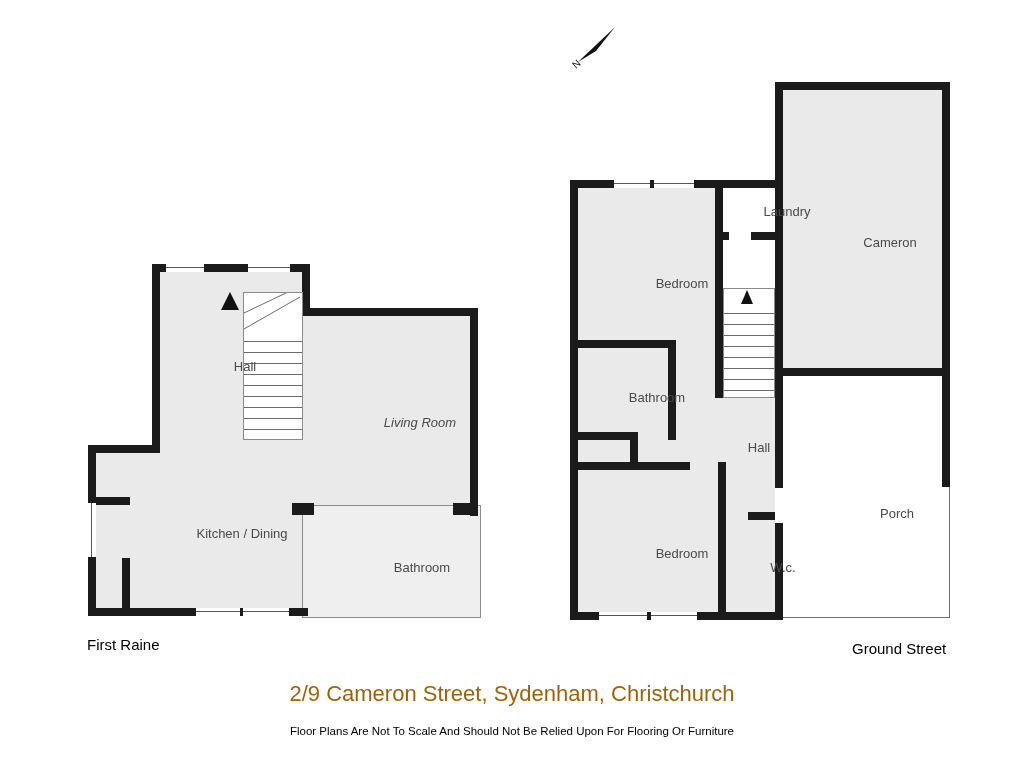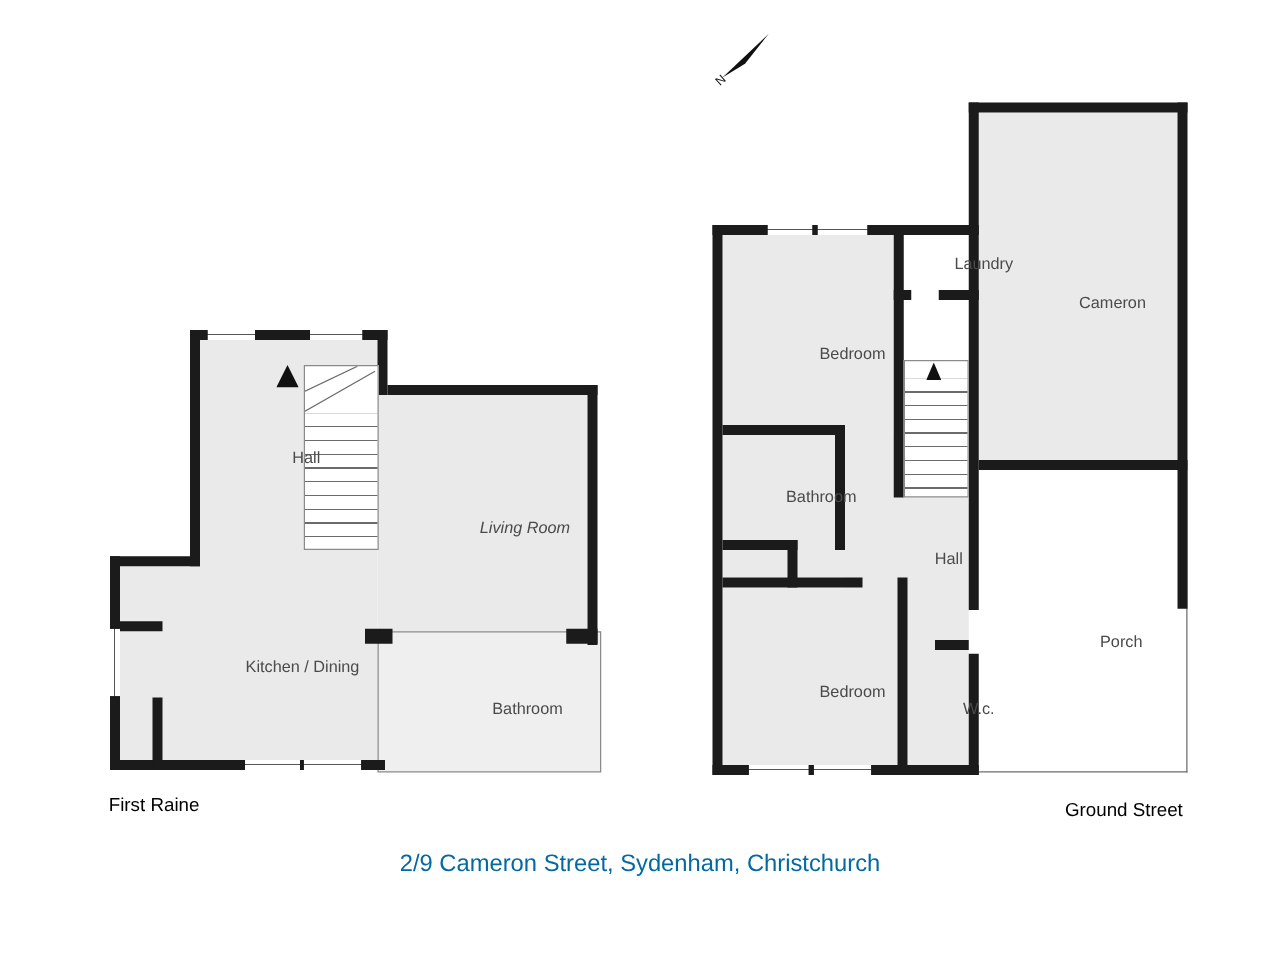--- a/index.html
+++ b/index.html
@@ -23,21 +23,21 @@
          border-top:1px solid #1b1b1b;border-bottom:1px solid #1b1b1b;}
   .stairs{position:absolute;background:#fff;border:1px solid #8a8a8a;}
   .treads{position:absolute;left:0;right:0;
           background-image:repeating-linear-gradient(to bottom,transparent 0 10px,#6b6b6b 10px 11px);}
   .balcony{position:absolute;background:#efefef;border:1px solid #8c8c8c;}
   .porch{position:absolute;background:#ffffff;border-right:1px solid #6e6e6e;border-bottom:1px solid #6e6e6e;}
   .rlabel{position:absolute;transform:translate(-50%,-50%);font-size:13px;color:#4a4a4a;white-space:nowrap;margin-left:32px;}
   .floor-caption{position:absolute;font-size:15px;color:#000;}
   .arrow-svg{position:absolute;}
 
-  .address{position:absolute;left:0;right:0;top:681px;text-align:center;font-size:19px;color:#0369a1;}
+  .address{position:absolute;left:0;right:0;top:681px;text-align:center;font-size:22px;color:#a16207;}
   .disclaimer{position:absolute;left:0;right:0;top:725px;text-align:center;font-size:11.5px;color:#000;}
 </style>
 </head>
 <body>
 
 <div class="page">
 
 
   <svg class="arrow-svg" style="left:572px;top:24px;" width="48" height="46">
     <path d="M43,3 L6,38 L24,27 Z" fill="#111"></path>
@@ -142,13 +142,14 @@
     <div class="rlabel" style="left:162px;top:369px;">Hall</div>
     <div class="rlabel" style="left:85px;top:475px;">Bedroom</div>
     <div class="rlabel" style="left:186px;top:489px;">W.c.</div>
     <div class="rlabel" style="left:300px;top:435px;">Porch</div>
   </div>
 
   <div class="floor-caption" style="left:87px;top:636px;">First Raine</div>
   <div class="floor-caption" style="left:852px;top:640px;">Ground Street</div>
 
   <div class="address">2/9 Cameron Street, Sydenham, Christchurch</div>
+  <div class="disclaimer">Floor Plans Are Not To Scale And Should Not Be Relied Upon For Flooring Or Furniture</div>
 </div>
 
 </body></html>

